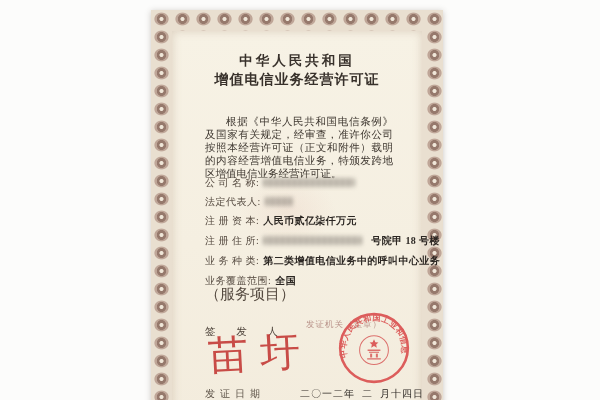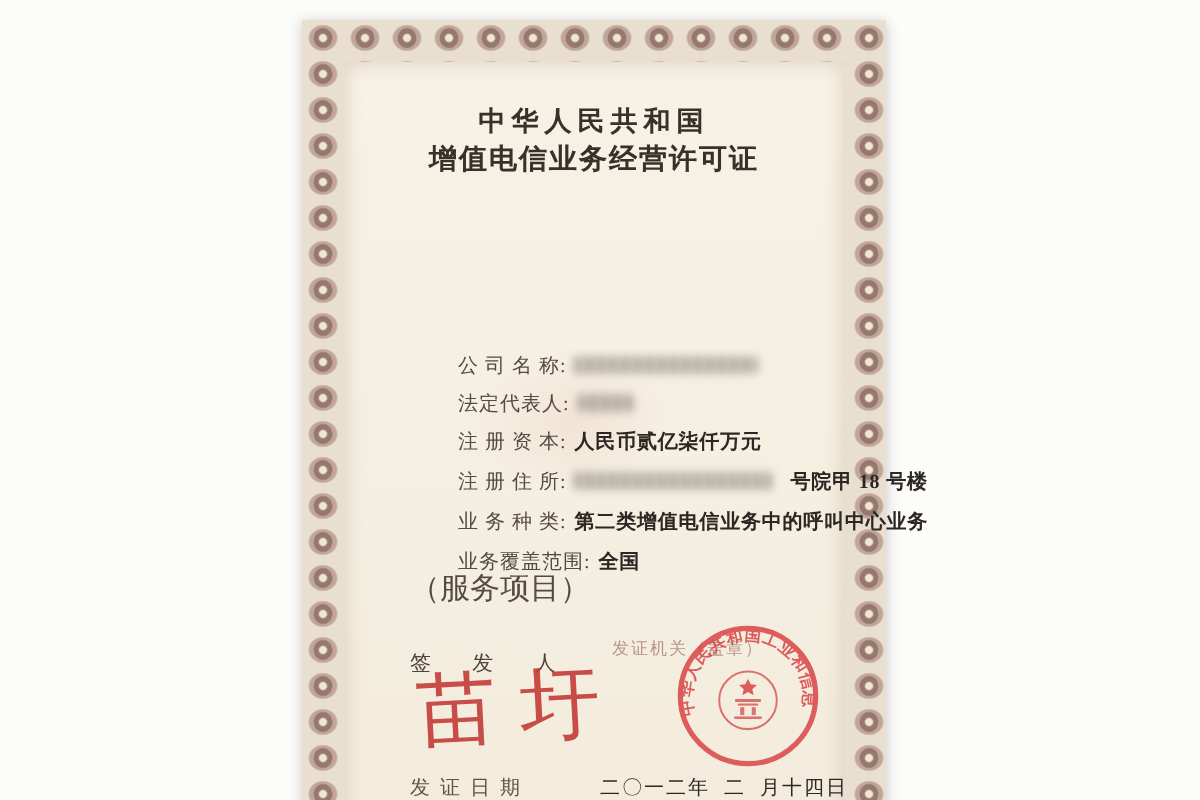--- a/index.html
+++ b/index.html
@@ -39,21 +39,21 @@
   .t{position:absolute;color:#38312b;font-family:Liberation Mono, monospace;}
   .title1{top:21px;left:0;right:0;text-align:center;font-size:13.5px;font-weight:700;letter-spacing:3px;}
   .title2{top:40px;left:0;right:0;text-align:center;font-size:14px;font-weight:700;letter-spacing:1px;}
   .license-no{top:68px;right:46px;font-size:9.5px;font-weight:700;color:#46403a;letter-spacing:.3px;}
   .body-par{
     top:85px;left:33px;right:29px;
     font-size:10.5px;line-height:12.9px;
     text-align:justify;text-indent:2em;color:#3d362f;
   }
   .row{position:absolute;left:33px;right:20px;font-size:10px;white-space:nowrap;}
-  .row .lbl{color:#554a40;letter-spacing:.5px;margin-left:24px;}
+  .row .lbl{color:#554a40;letter-spacing:.5px;}
   .row .val{font-weight:700;color:#2c2723;margin-left:4px;letter-spacing:.4px;}
   .blur-block{
     display:inline-block;vertical-align:-1px;
     height:9px;border-radius:2px;margin-left:4px;
     background:repeating-linear-gradient(90deg,
       rgba(105,99,92,.55) 0 3px, rgba(155,148,138,.35) 3px 6px);
     filter:blur(2px);
   }
   .sub-label{position:absolute;left:33px;top:254px;font-size:15px;color:#554a40;}
   .issuer-label{position:absolute;left:33px;top:294px;font-size:10.5px;color:#4e443b;letter-spacing:9px;}
@@ -77,20 +77,21 @@
 <body>
 
 <div class="stage">
   <div class="certificate">
     <div class="paper">
 
       <div class="t title1">中华人民共和国</div>
       <div class="t title2">增值电信业务经营许可证</div>
 
 
+      <div class="t body-par">根据《中华人民共和国电信条例》及国家有关规定，经审查，准许你公司按照本经营许可证（正文和附件）载明的内容经营增值电信业务，特颁发跨地区增值电信业务经营许可证。</div>
 
       <div class="row" style="top:145px">
         <span class="lbl">公 司 名 称:</span><span class="blur-block" style="width:92px"></span>
       </div>
       <div class="row" style="top:164px">
         <span class="lbl">法定代表人:</span><span class="blur-block" style="width:28px"></span>
       </div>
       <div class="row" style="top:183px">
         <span class="lbl">注 册 资 本:</span><span class="val">人民币贰亿柒仟万元</span>
       </div>

